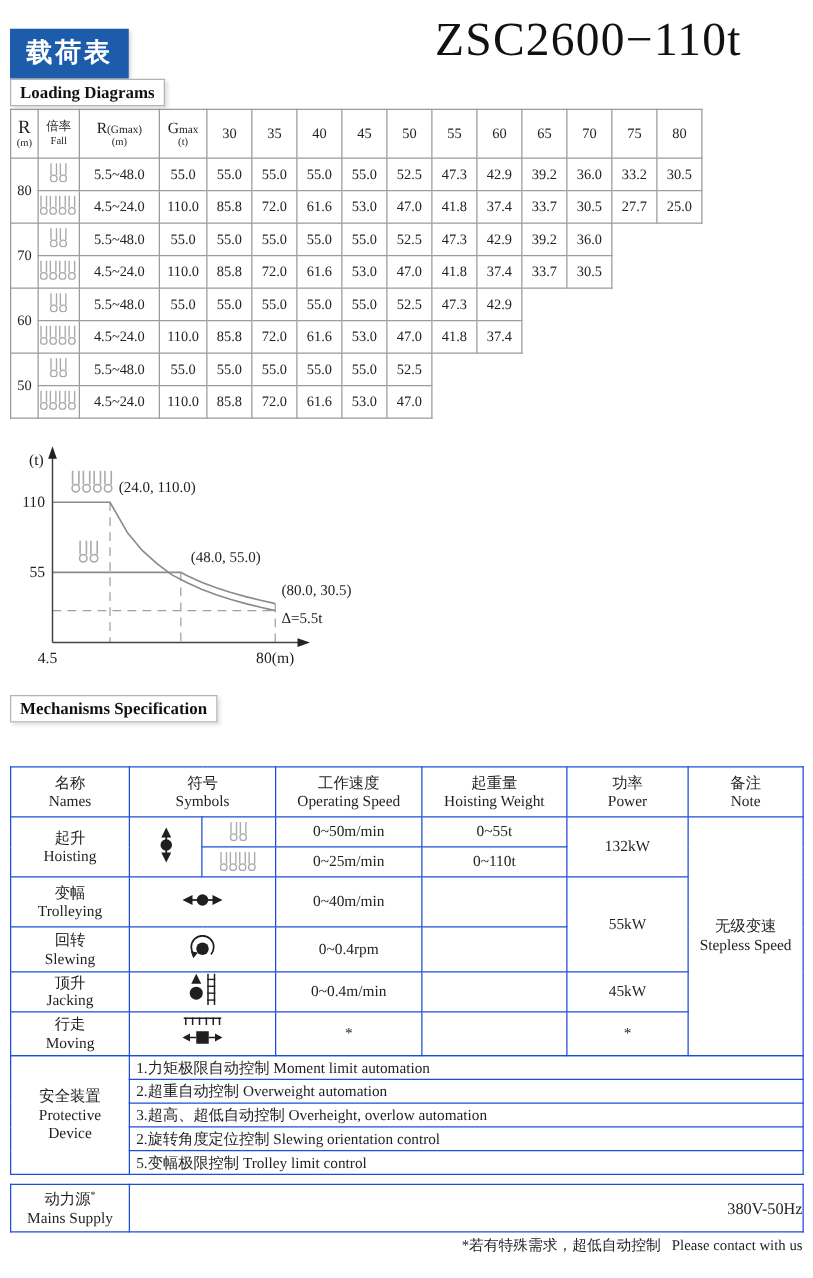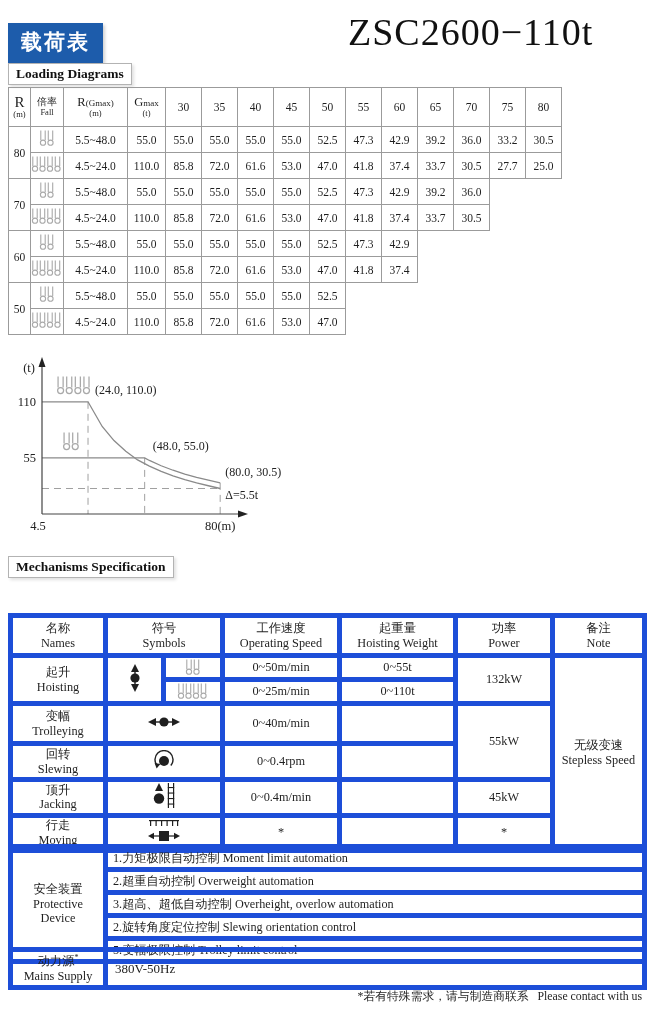--- a/index.html
+++ b/index.html
@@ -25,21 +25,21 @@
   .hu{font-size:8.5px;line-height:1.1;}
   .hzh{font-size:10px;line-height:1.2;}
   .hnum{font-size:14px;}
   .rnum{font-size:15px;}
   
   #load-chart{position:absolute;left:6px;top:352px;}
   .note{position:absolute;left:333px;top:449px;width:312px;font-size:11.8px;line-height:1.32;}
   .note p{margin:0 0 6px 0;}
   
   .mtable{border-collapse:collapse;table-layout:fixed;position:absolute;left:8px;}
-  .mtable td{border:5px solid #1d4ed8;text-align:center;vertical-align:middle;padding:0;
+  .mtable td{border:1px solid #1d4ed8;text-align:center;vertical-align:middle;padding:0;
              font-size:12.3px;line-height:1.18;}
   #mech-table{top:613px;}
   #prot-table{top:844px;}
   #mains-table{top:947px;}
   #prot-table td.item{text-align:left;padding-left:5px;font-size:12.2px;height:18px;}
   .footer{position:absolute;left:0;top:989px;width:642px;text-align:right;font-size:11.8px;}
   .fall-slot svg{vertical-align:middle;}
   sup{font-size:8px;}
 </style>
 </head>
@@ -529,23 +529,23 @@
     </table>
 
   <table class="mtable" id="mains-table">
     <colgroup>
         <col style="width:95px">
         <col style="width:539px">
       </colgroup>
     <tbody>
         <tr style="height:38px">
       <td><span>动力源</span><sup>*</sup><br><span>Mains Supply</span></td>
-      <td style="text-align:left;padding-left:7px;font-size:13px;">380V-50Hz</td>
+      <td style="text-align:right;padding-left:7px;font-size:13px;">380V-50Hz</td>
     </tr>
   </tbody>
     </table>
 
   <div class="footer">
-    <span>*若有特殊需求，请与制造商联系</span>&nbsp;&nbsp;
+    <span>*若有特殊需求，超低自动控制</span>&nbsp;&nbsp;
     <span>Please contact with us</span>
   </div>
 
 </div>
 
 </body></html>

